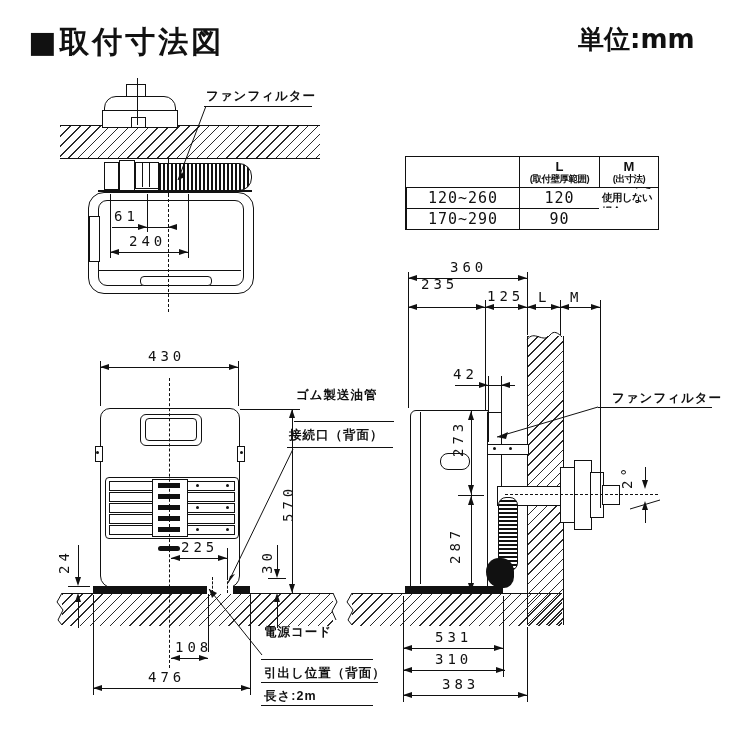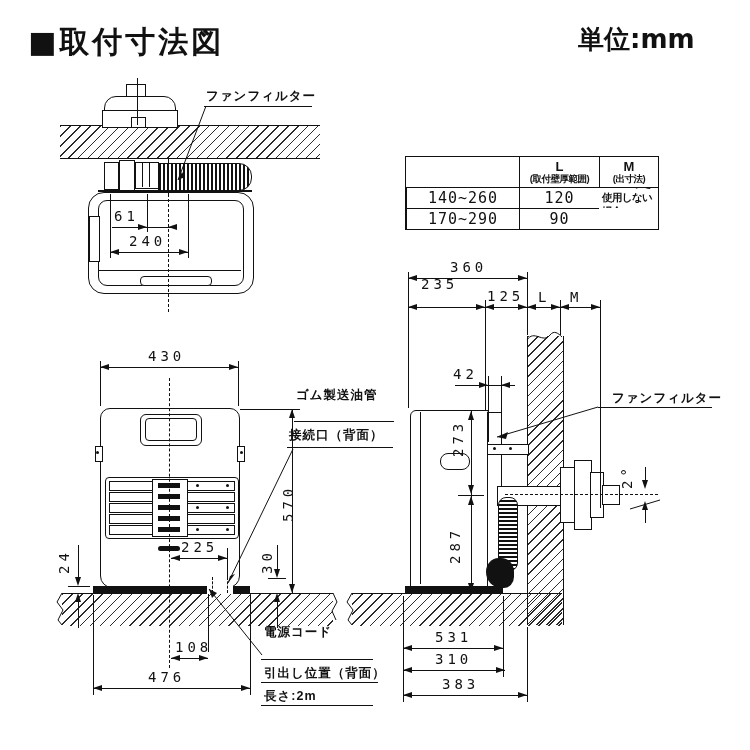--- a/index.html
+++ b/index.html
@@ -97,21 +97,21 @@
         <div class="hdr1">L</div>
         <div class="hdr2">(取付壁厚範囲)</div>
       </div>
     </div>
     <div class="tc bl">
       <div style="text-align:center">
         <div class="hdr1">M</div>
         <div class="hdr2">(出寸法)</div>
       </div>
     </div>
-    <div class="tc bt bl val">140~260</div>
+    <div class="tc bt bl val">120~260</div>
     <div class="tc bt bl val">120</div>
     <div class="tc bt rowlab">スペーサを使用しない場合</div>
     <div class="tc bt bl val">170~290</div>
     <div class="tc bt bl val">90</div>
   </div>
 
   <div>
 
     <div class="hatch" style="left:62px;top:593px;width:271px;height:32px;border-top:1.4px solid #111"></div>
 

